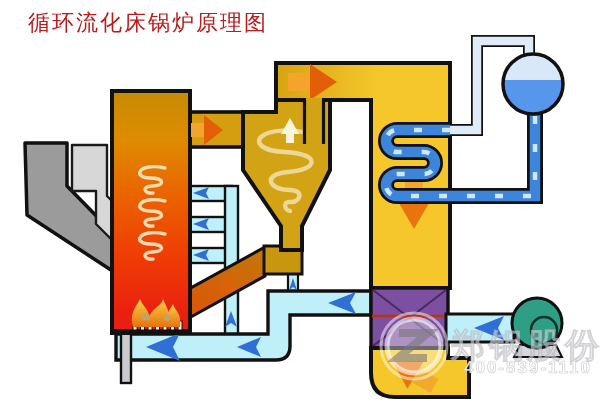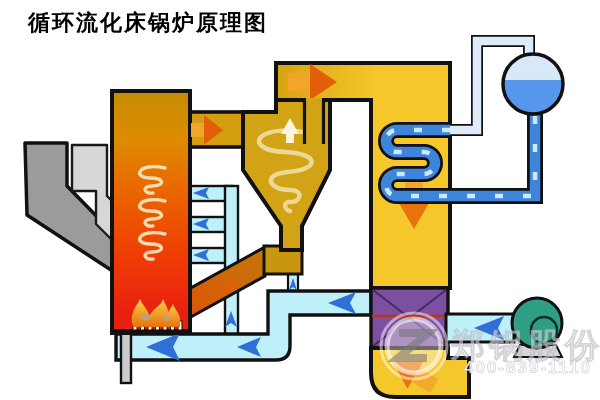--- a/index.html
+++ b/index.html
@@ -1,19 +1,19 @@
 <!DOCTYPE html>
 <html><head>
 <meta charset="utf-8">
 <style>
   html,body{margin:0;padding:0;background:#fff;}
   .stage{position:relative;width:600px;height:400px;background:#ffffff;overflow:hidden;
          font-family:"Liberation Sans",sans-serif;}
   .title{position:absolute;left:28px;top:8px;font-family:"Liberation Serif",serif;
-         font-weight:bold;font-size:22px;letter-spacing:2px;color:#000000;}
+         font-weight:normal;font-size:22px;letter-spacing:2px;color:#b91c1c;}
   svg{position:absolute;left:0;top:0;}
   .wm-brand{font-family:"Liberation Sans",sans-serif;font-weight:bold;font-size:34px;
             letter-spacing:4px;fill:rgba(255,255,255,0.55);stroke:rgba(130,130,140,0.35);stroke-width:0.8px;}
   .wm-phone{font-family:"Liberation Sans",sans-serif;font-weight:bold;font-size:17px;
             letter-spacing:2px;fill:rgba(255,255,255,0.85);stroke:rgba(150,150,158,0.5);stroke-width:0.6px;}
 </style>
 </head>
 <body>
 
 <div class="stage">

